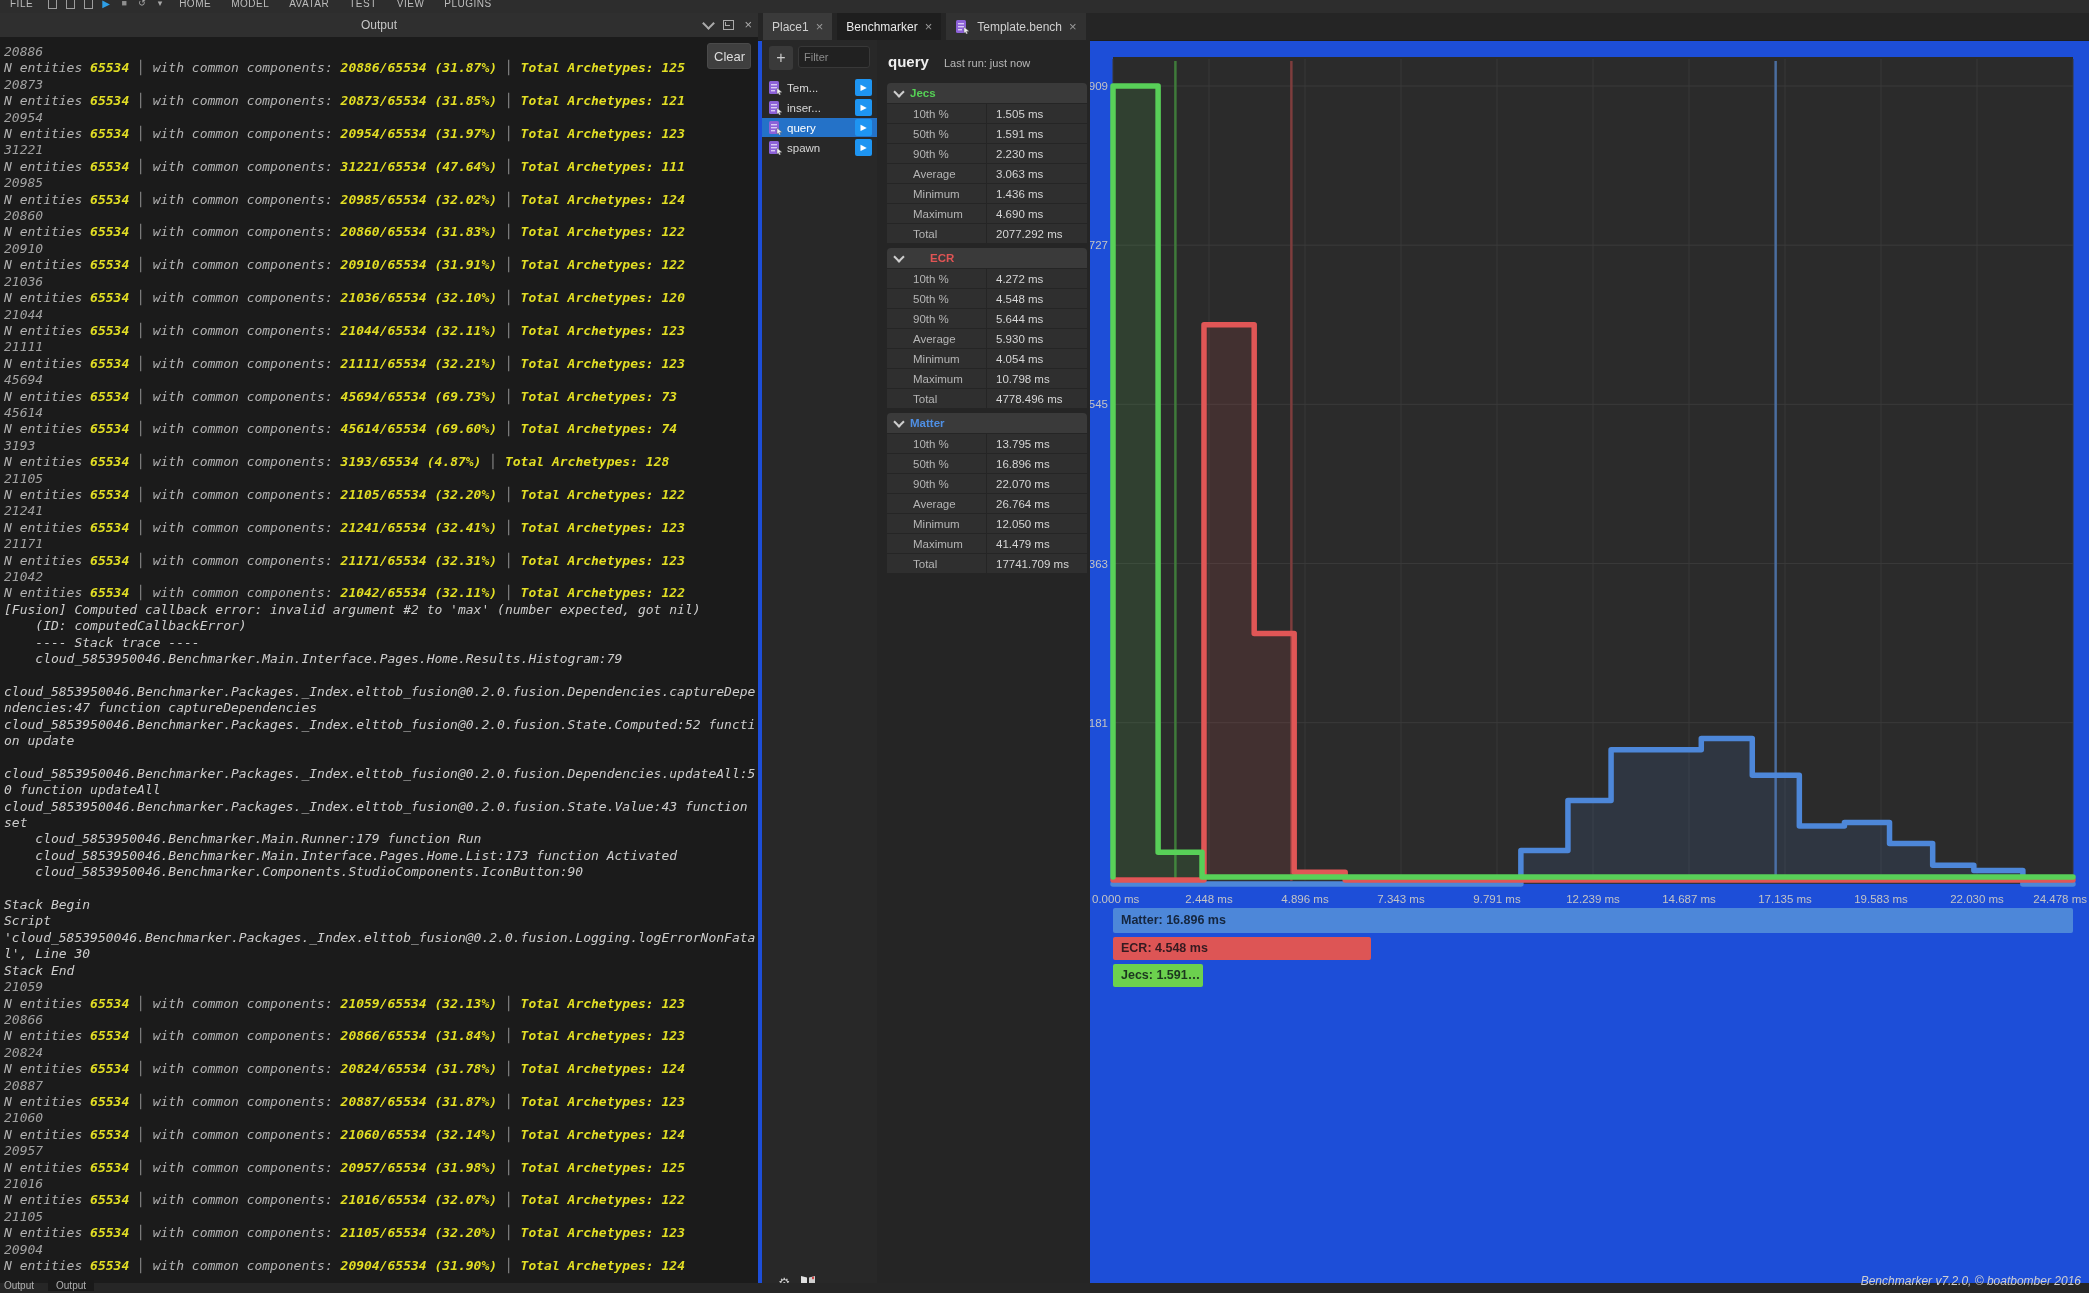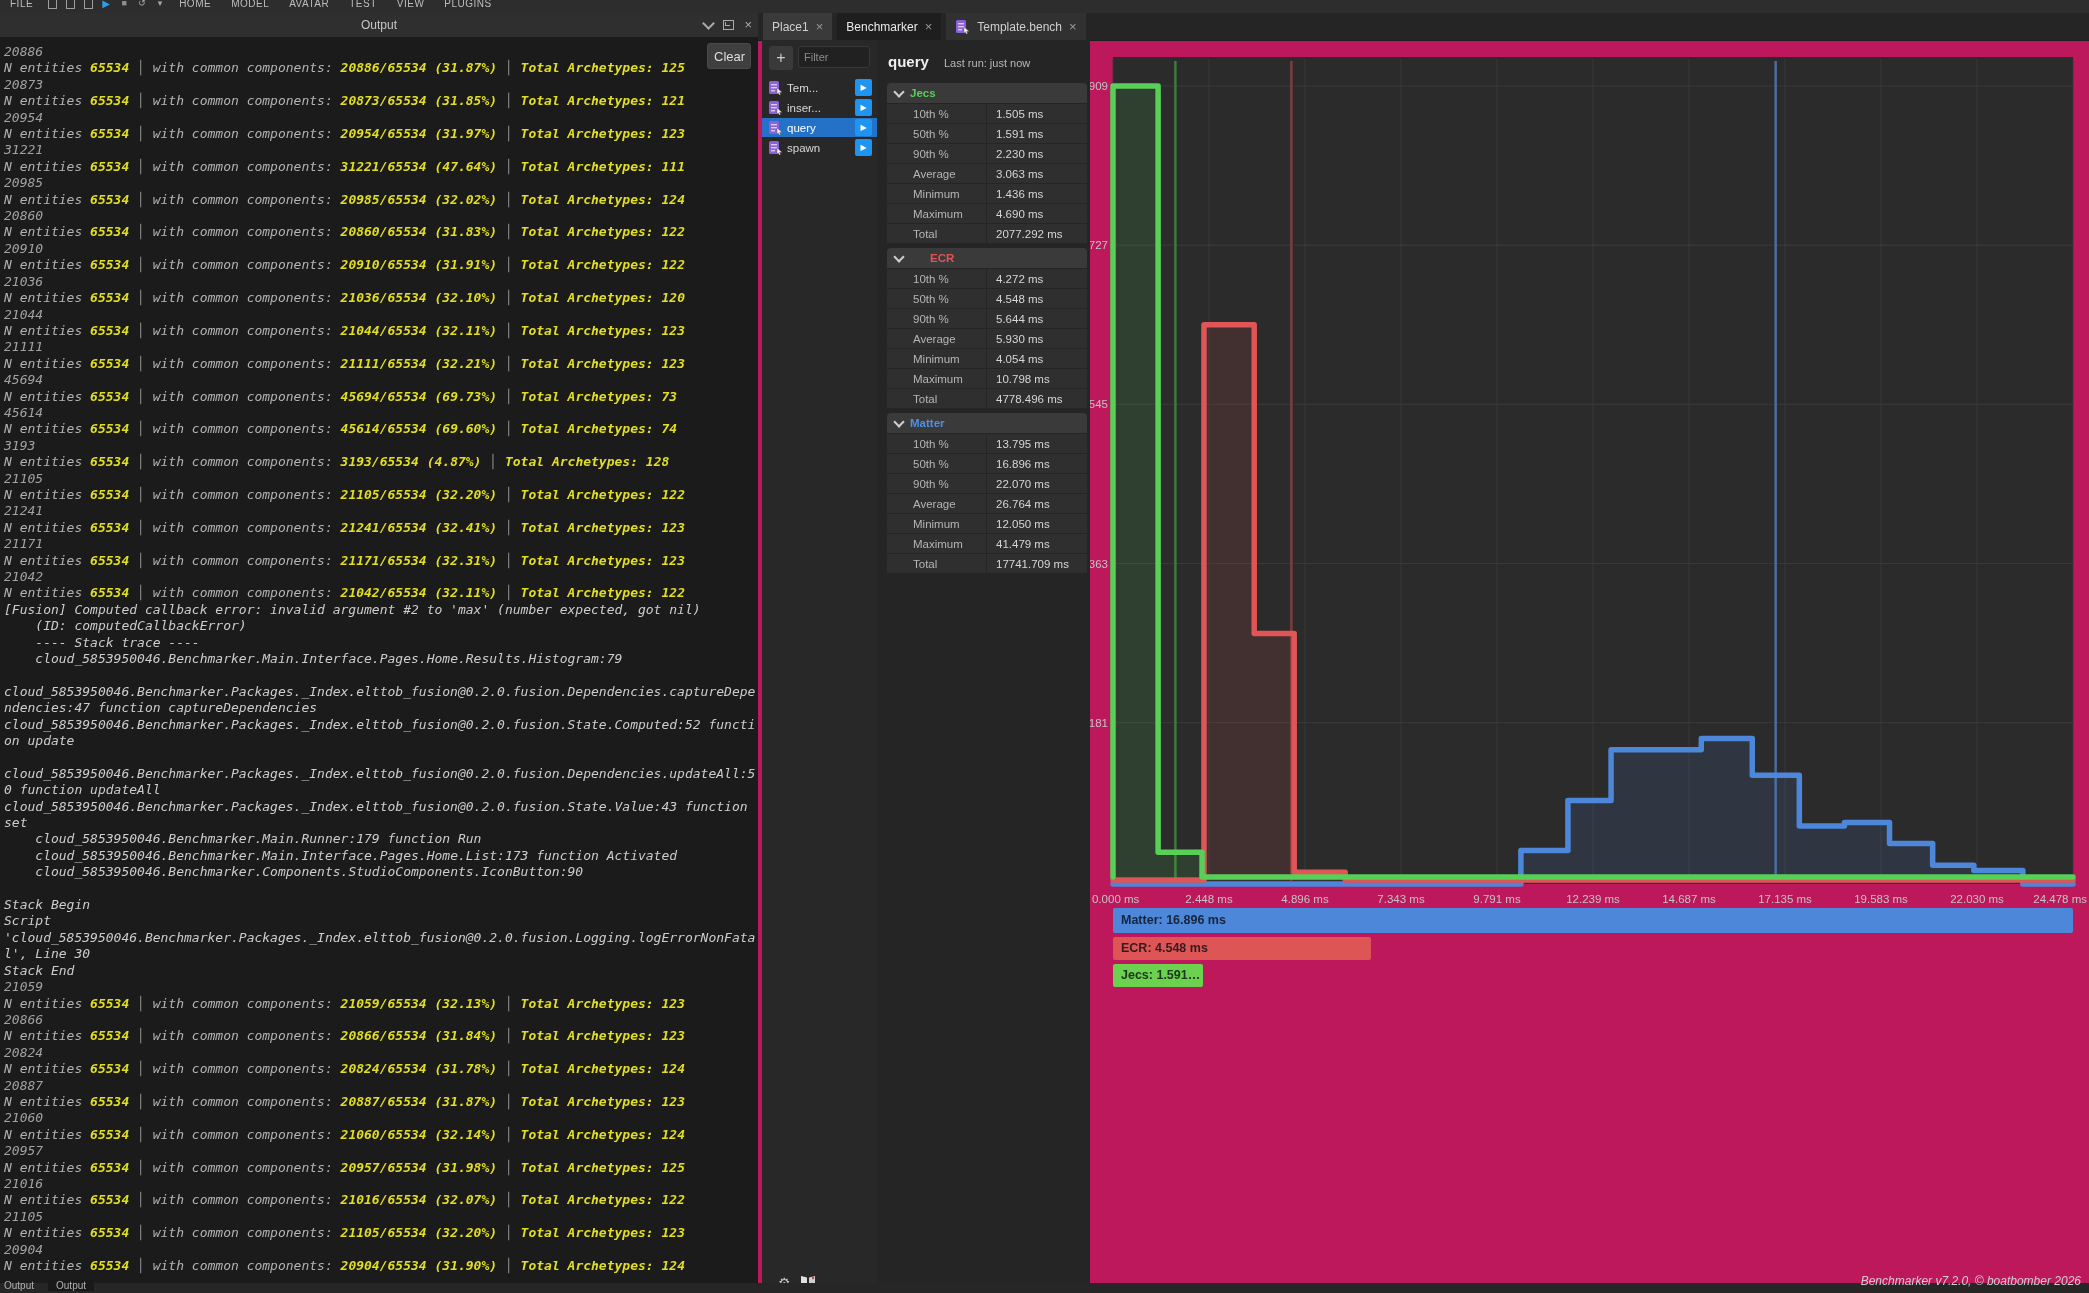--- a/index.html
+++ b/index.html
@@ -1,16 +1,16 @@
 <!DOCTYPE html>
 <html><head>
 <meta charset="utf-8">
 <style>
   html,body{margin:0;padding:0;background:#1a1a1a;}
-  .screen{position:relative;width:2089px;height:1293px;background:#be185d;overflow:hidden;
+  .screen{position:relative;width:2089px;height:1293px;background:#1d4ed8;overflow:hidden;
           font-family:"Liberation Sans",sans-serif;color:#c8c8c8;}
   
   .toolbar{position:absolute;left:0;top:0;width:2089px;height:13px;background:#2d2d2d;overflow:hidden;
            display:flex;align-items:flex-start;font-size:10px;color:#bdbdbd;}
   .toolbar .tb-item{margin-top:-2px;padding:0 10px;letter-spacing:.5px;}
   .toolbar .tb-ico{margin-top:-2px;width:18px;text-align:center;font-size:9px;color:#a8a8a8;}
   .tb-sq{display:inline-block;width:7px;height:8px;border:1px solid #9d9d9d;margin-top:1px;}
   .tb-play{color:#2e9fe6 !important;font-size:10px !important;}
   .tb-stop{color:#8f8f8f !important;}
   
@@ -361,16 +361,16 @@
       <div class="tip-bar" style="top: 851px; height: 25px; line-height: 25px; width: 960px; background: linear-gradient(rgb(77, 135, 217) 0%, rgb(77, 135, 217) 100%);">Matter: 16.896 ms</div>
       <div class="tip-bar" style="top: 880px; height: 23px; line-height: 23px; width: 258px; background: linear-gradient(rgb(221, 85, 85) 0%, rgb(221, 85, 85) 100%);">ECR: 4.548 ms</div>
       <div class="tip-bar" style="top: 907px; height: 23px; line-height: 23px; width: 90px; background: linear-gradient(rgb(108, 209, 78) 0%, rgb(108, 209, 78) 100%);">Jecs: 1.591…</div>
     </div>
 
   <div class="bottom-strip">
     <div class="bout-tabs" id="bout-tabs">
         <span>Output</span>
         <span class="bout-tab2">Output</span>
       </div>
-    <div class="credit">Benchmarker v7.2.0, © boatbomber 2026</div>
+    <div class="credit">Benchmarker v7.2.0, © boatbomber 2016</div>
   </div>
 
 </div>
 
 </body></html>

